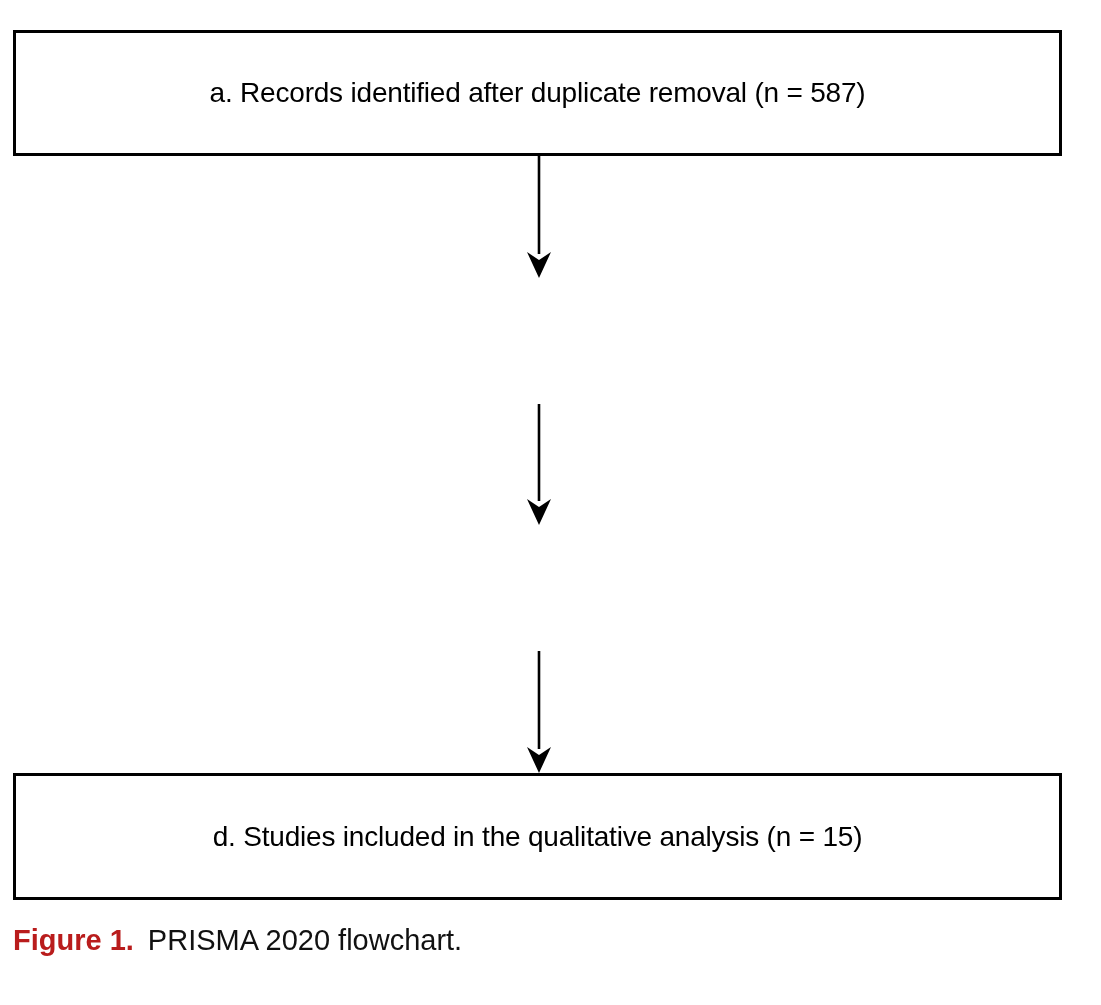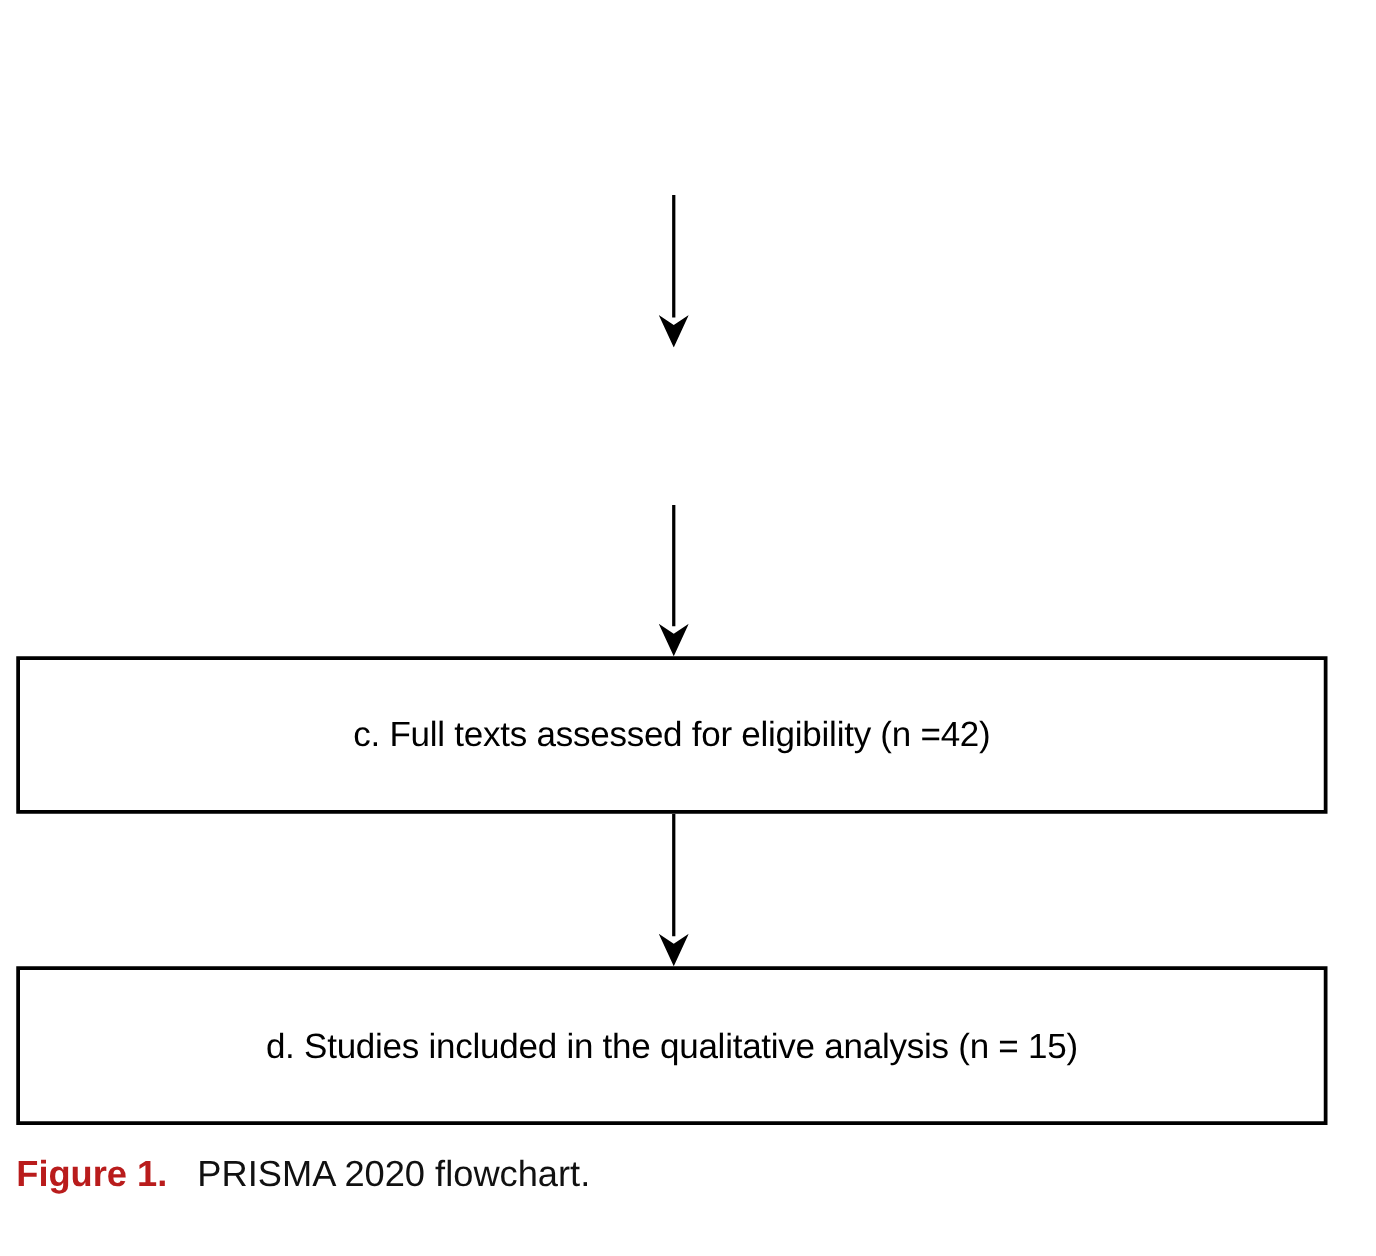--- a/index.html
+++ b/index.html
@@ -80,47 +80,47 @@
   }
 
   #figure-caption-number {
     font-weight: 700;
     color: #b91c1c;
   }
 
   #figure-caption-text {
     font-weight: 400;
     color: #111111;
-    margin-left: 24px;
+    margin-left: 14px;
   }
 </style>
 </head>
 <body>
 
 <div id="figure-root">
 
+  <div class="flow-box" id="flow-box-a">
+    <span class="flow-box-label">a. Records identified after duplicate removal (n = 587)</span>
+  </div>
 
   <div class="flow-arrow" id="flow-arrow-ab">
     <svg viewBox="0 0 24 122" preserveAspectRatio="none" aria-hidden="true">
       <line x1="12" y1="0" x2="12" y2="98" stroke="#000000" stroke-width="2.6"></line>
       <path d="M 0 96 L 12 122 L 24 96 L 12 104 Z" fill="#000000"></path>
     </svg>
   </div>
 
 
   <div class="flow-arrow" id="flow-arrow-bc">
     <svg viewBox="0 0 24 121" preserveAspectRatio="none" aria-hidden="true">
       <line x1="12" y1="0" x2="12" y2="97" stroke="#000000" stroke-width="2.6"></line>
       <path d="M 0 95 L 12 121 L 24 95 L 12 103 Z" fill="#000000"></path>
     </svg>
   </div>
 
-  <div class="flow-box" id="flow-box-c">
-    <span class="flow-box-label">c. Full texts assessed for eligibility (n =42)</span>
-  </div>
 
   <div class="flow-arrow" id="flow-arrow-cd">
     <svg viewBox="0 0 24 122" preserveAspectRatio="none" aria-hidden="true">
       <line x1="12" y1="0" x2="12" y2="98" stroke="#000000" stroke-width="2.6"></line>
       <path d="M 0 96 L 12 122 L 24 96 L 12 104 Z" fill="#000000"></path>
     </svg>
   </div>
 
   <div class="flow-box" id="flow-box-d">
     <span class="flow-box-label">d. Studies included in the qualitative analysis (n = 15)</span>

